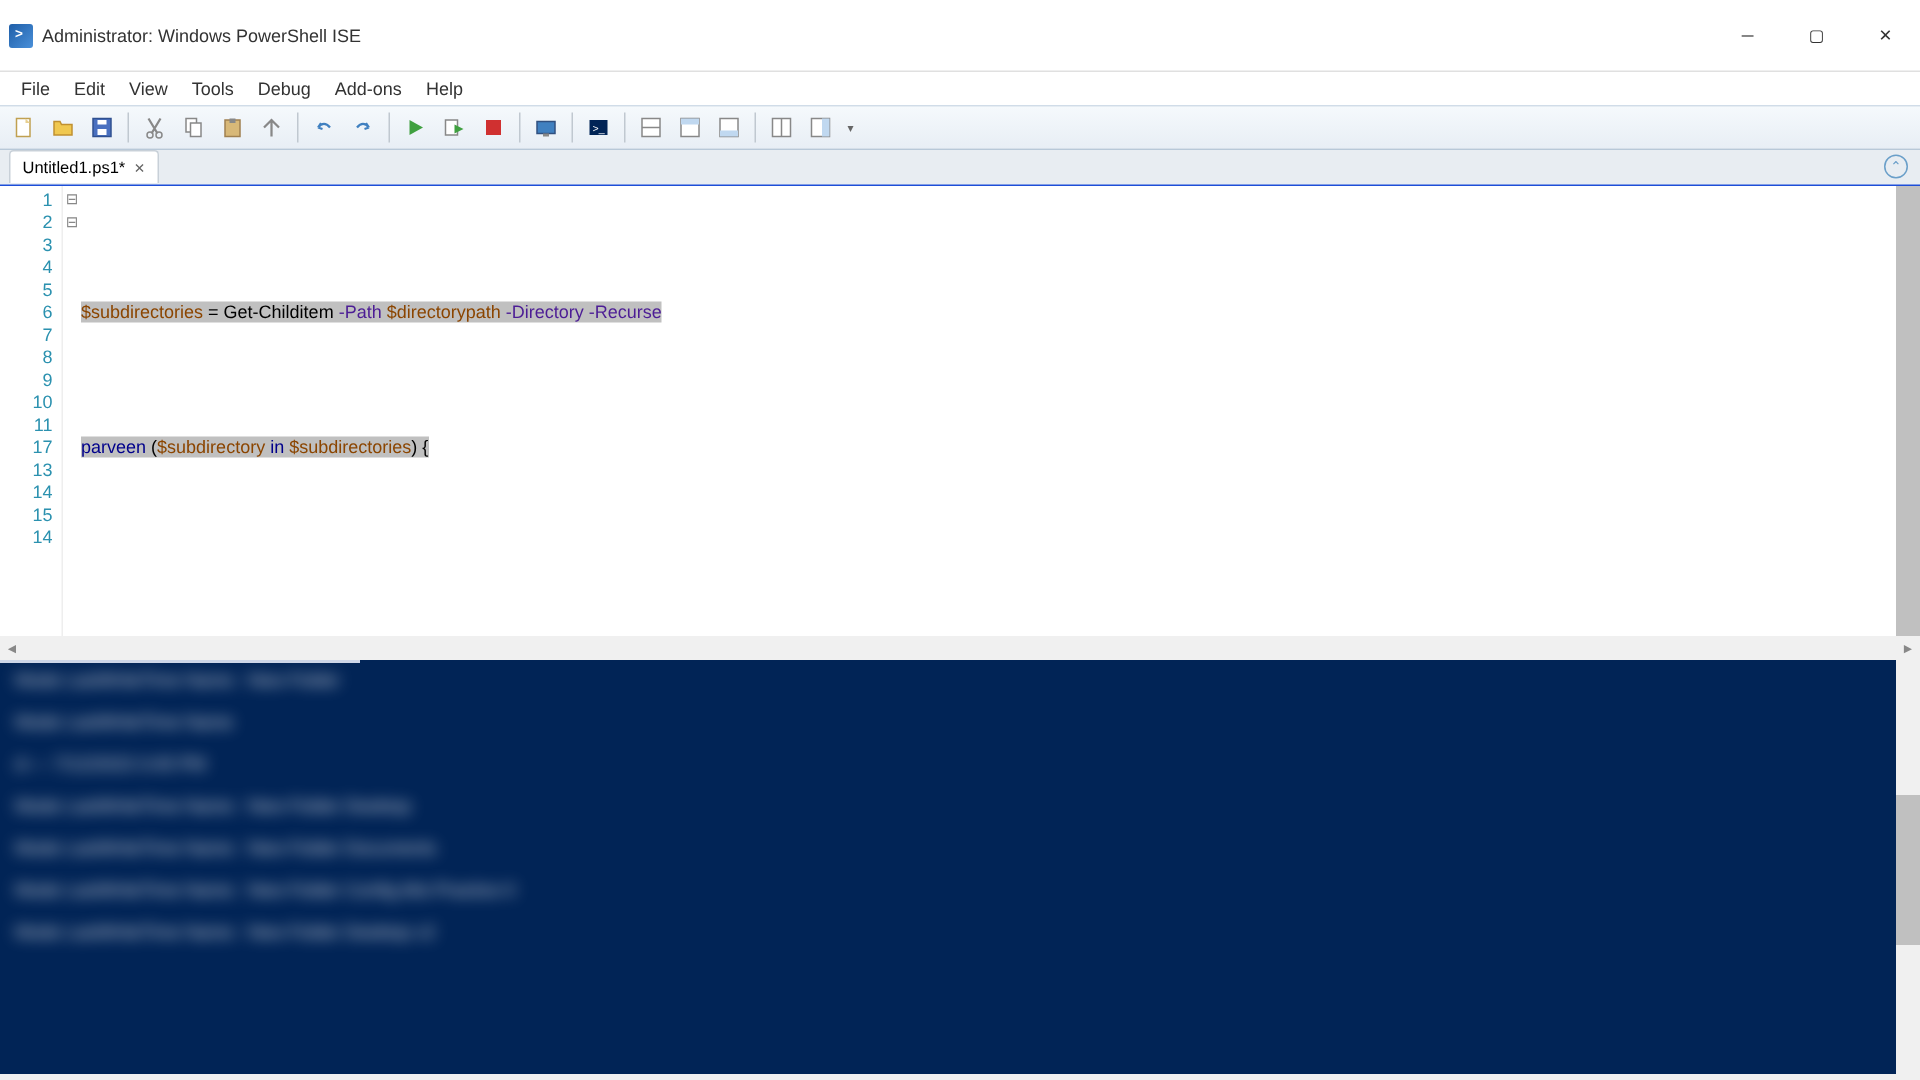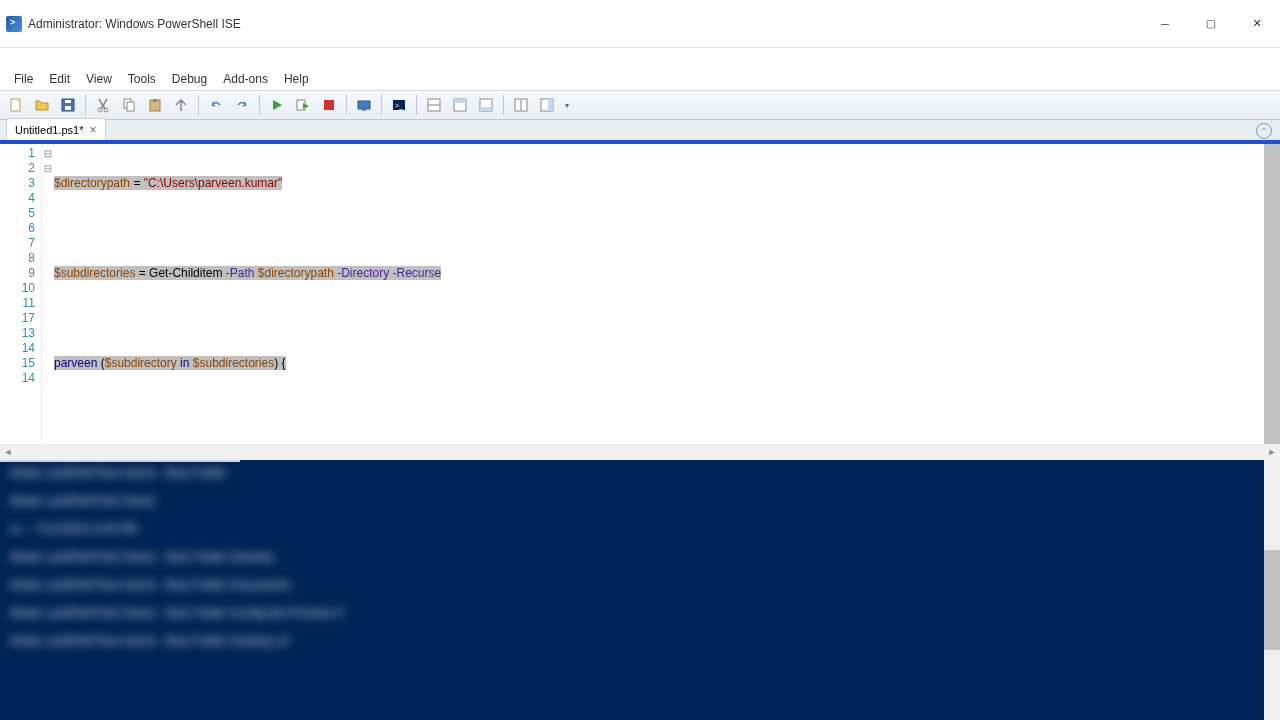--- a/index.html
+++ b/index.html
@@ -5,29 +5,29 @@
 * { margin: 0; padding: 0; box-sizing: border-box; font-family: "Segoe UI", Tahoma, sans-serif; }
 html, body { width: 1280px; height: 720px; overflow: hidden; background: #fff; }
 
 .titlebar { height: 48px; background: #fff; display: flex; align-items: center; border-bottom: 1px solid #e0e0e0; }
 .titlebar .icon { width: 16px; height: 16px; margin: 0 6px; background: linear-gradient(135deg,#1e5ea8,#4a90d9); border-radius: 2px; position: relative; }
 .titlebar .icon::after { content: ">"; position: absolute; color: #fff; font-size: 9px; left: 4px; top: 1px; font-weight: bold; }
 .titlebar .title { font-size: 12px; color: #333; flex: 1; }
 .winbtns { display: flex; height: 100%; }
 .winbtn { width: 46px; height: 100%; display: flex; align-items: center; justify-content: center; font-size: 11px; color: #333; }
 
-.menubar { height: 22px; display: flex; align-items: center; padding-left: 6px; font-size: 12px; background: #fff; margin-top: 20px; }
+.menubar { height: 22px; display: flex; align-items: center; padding-left: 6px; font-size: 12px; background: #fff; }
 .menubar .menu { padding: 2px 8px; color: #333; }
 
 .toolbar { height: 30px; background: linear-gradient(#f5f9fc,#e8eef5); border-top: 1px solid #d0dce8; border-bottom: 1px solid #b8c8d8; display: flex; align-items: center; padding: 0 4px; gap: 2px; }
 .tbtn { width: 24px; height: 24px; display: flex; align-items: center; justify-content: center; border-radius: 2px; }
 .tsep { width: 1px; height: 20px; background: #c0c8d0; margin: 0 3px; }
 .tbtn svg { width: 16px; height: 16px; }
 
-.tabstrip { height: 24px; background: #e8edf2; display: flex; align-items: flex-end; padding-left: 6px; border-bottom: 4px solid #1d4ed8; position: relative; }
+.tabstrip { height: 24px; background: #e8edf2; display: flex; align-items: flex-start; padding-left: 6px; border-bottom: 1px solid #1d4ed8; position: relative; }
 .tab { height: 22px; background: #fff; border: 1px solid #c8d0d8; border-bottom: none; padding: 2px 8px; font-size: 11px; display: flex; align-items: center; gap: 6px; border-radius: 3px 3px 0 0; }
 .tab .x { color: #666; font-size: 12px; }
 .collapse-circle { position: absolute; right: 8px; top: 3px; width: 16px; height: 16px; border: 1px solid #6a9fc9; border-radius: 50%; display: flex; align-items: center; justify-content: center; color: #6a9fc9; font-size: 9px; }
 
 .editor { height: 300px; display: flex; background: #fff; position: relative; font-family: Consolas, monospace; font-size: 12px; }
 .gutter { width: 42px; background: #fff; text-align: right; padding-right: 6px; color: #2b91af; line-height: 15px; padding-top: 2px; border-right: 1px solid #eee; }
 .foldcol { width: 12px; background: #fff; color: #888; line-height: 15px; padding-top: 2px; font-size: 10px; text-align: center; }
 .code { flex: 1; padding-top: 2px; line-height: 15px; white-space: pre; overflow: hidden; }
 .code .ln { height: 15px; }
 .sel { background: #c0c0c0; }
@@ -236,21 +236,20 @@
     <div></div>
       <div></div>
       <div>⊟</div>
       <div></div>
     <div></div>
       <div></div>
       <div></div>
       <div></div>
   </div>
   <div class="code">
-    <div class="ln"><span class="sel"><span class="var">$directorypath</span><span> = </span><span class="str">"C:\Users\parveen.kumar"</span></span></div>
     <div class="ln"></div>
     <div class="ln"><span class="sel"><span class="var">$subdirectories</span><span> = </span><span class="cmd">Get-Childitem</span><span class="param"> -Path </span><span class="var">$directorypath</span><span class="param"> -Directory -Recurse</span></span></div>
     <div class="ln"></div>
     <div class="ln"><span class="sel"><span class="kw">parveen</span><span> (</span><span class="var">$subdirectory</span><span class="kw"> in </span><span class="var">$subdirectories</span><span>) {</span></span></div>
     <div class="ln"></div>
     
     
     
     
     

